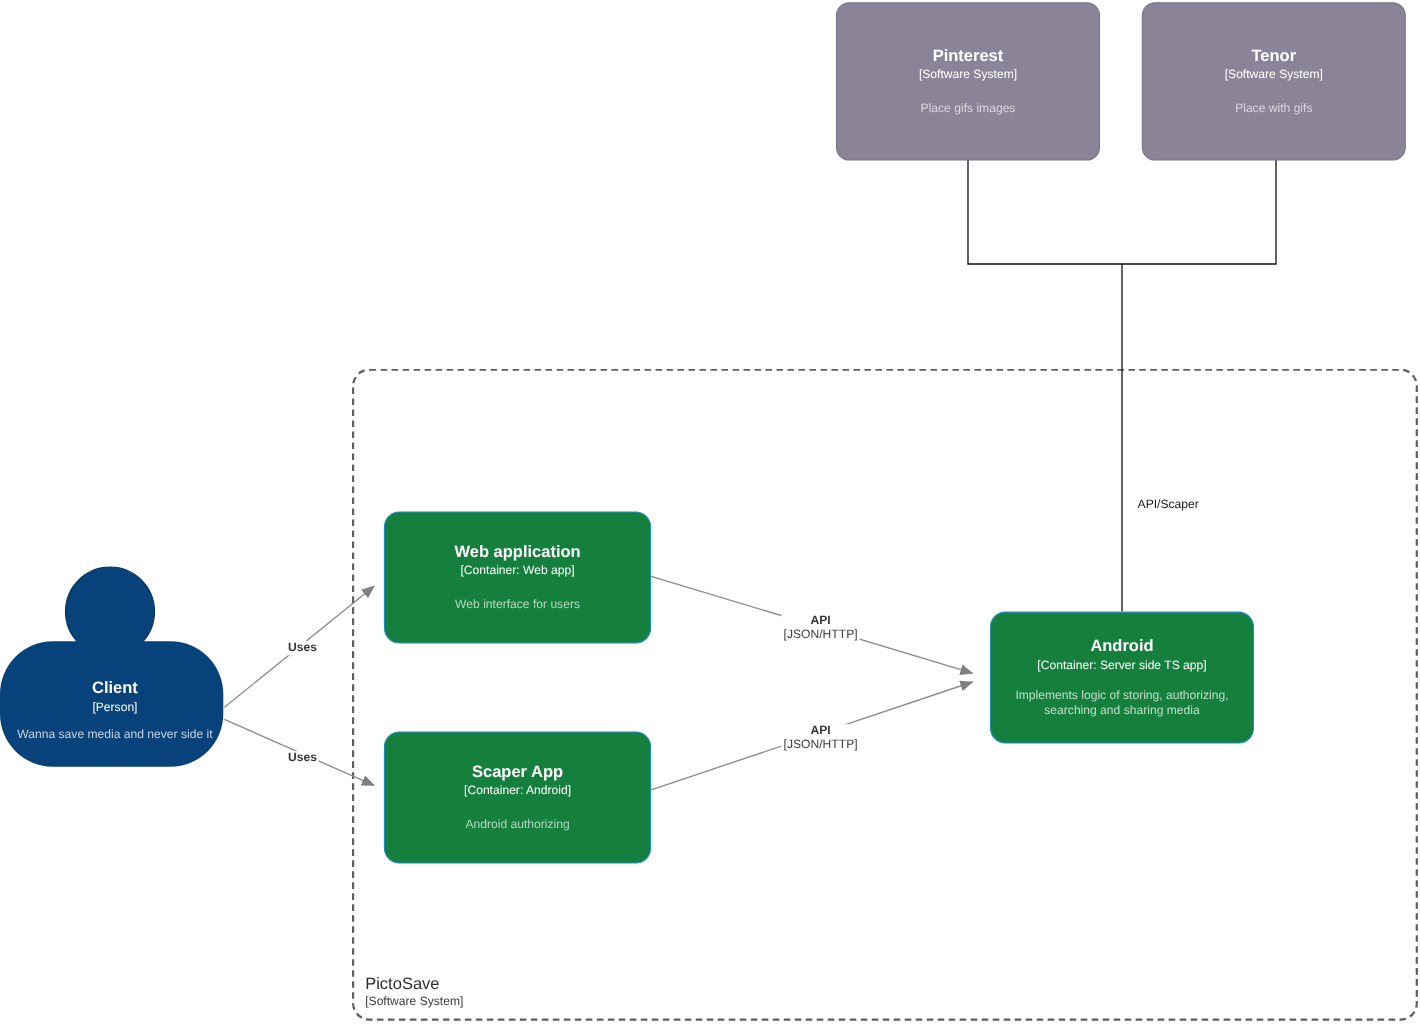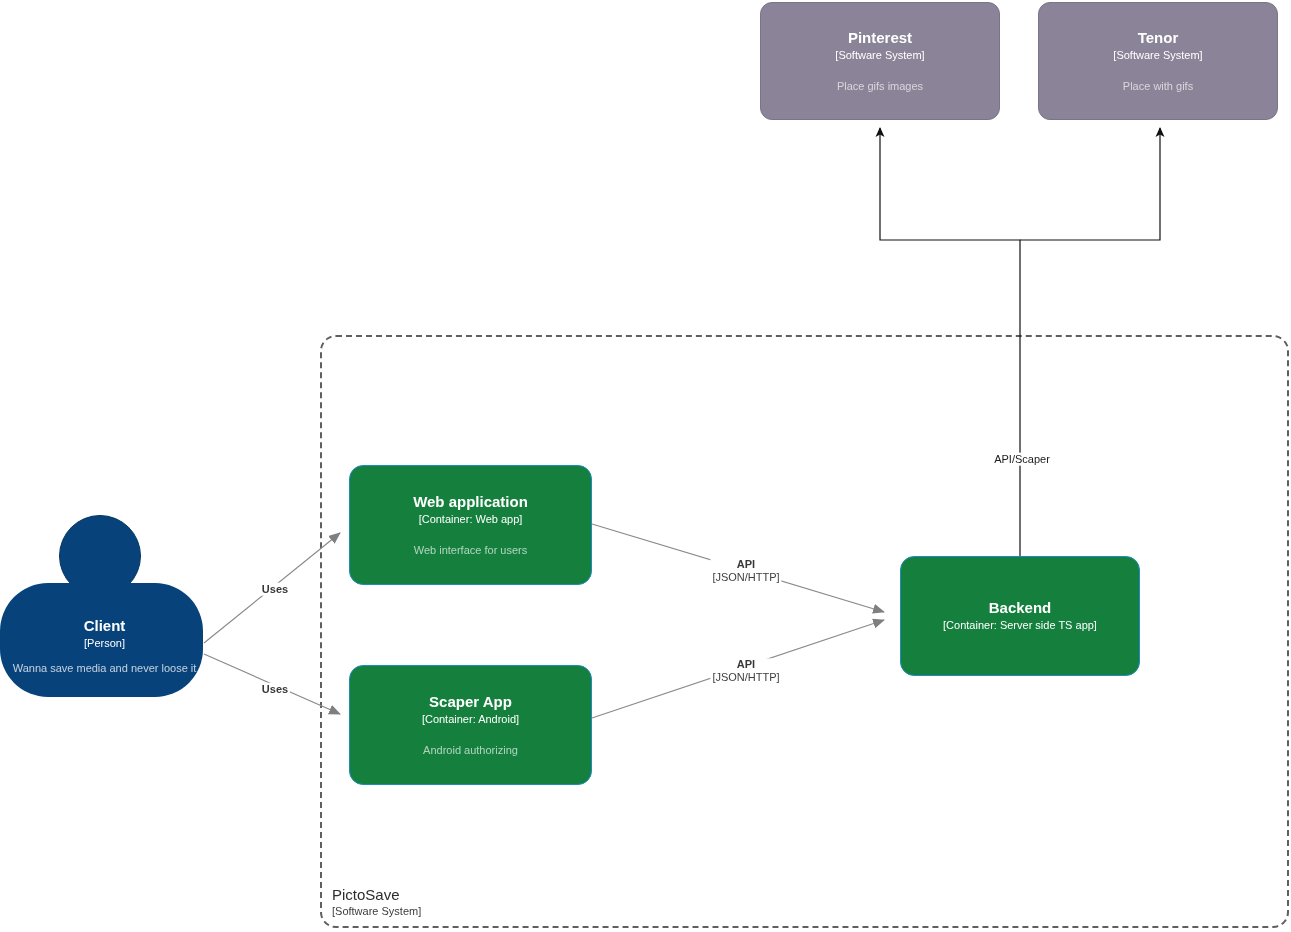--- a/index.html
+++ b/index.html
@@ -17,21 +17,21 @@
     position: absolute;
     display: flex; flex-direction: column; align-items: center; justify-content: center;
     text-align: center; color: #ffffff; padding: 8px 12px;
   }
   .node .title { font-size: 15px; font-weight: bold; line-height: 1.2; }
   .node .subtitle { font-size: 11px; line-height: 1.3; margin-top: 1px; }
   .node .desc { font-size: 11px; line-height: 1.3; margin-top: 16px; color: rgba(255,255,255,0.66); }
 
   .node-external {
     background: #8b8498; border: 1px solid #7b7489; border-radius: 12px;
-    width: 240px; height: 118px;
+    width: 240px; height: 144px;
   }
   #node-pinterest { left: 760px; top: 2px; }
   #node-tenor { left: 1038px; top: 2px; }
 
   .node-container {
     background: #15803d; border: 1px solid #1e8cc3; border-radius: 14px;
     width: 243px; height: 120px;
   }
   #node-webapp { left: 349px; top: 465px; }
   #node-android { left: 349px; top: 665px; }
@@ -106,50 +106,51 @@
     <span class="lbl-main">Uses</span>
   </div>
   <div class="edge-label" style="left:746px; top:571px;">
     <span class="lbl-main">API</span>
     <span class="lbl-sub">[JSON/HTTP]</span>
   </div>
   <div class="edge-label" style="left:746px; top:671px;">
     <span class="lbl-main">API</span>
     <span class="lbl-sub">[JSON/HTTP]</span>
   </div>
-  <div class="edge-label plain" style="left:1022px; top:459px;text-align:right;">
+  <div class="edge-label plain" style="left:1062px; top:459px;text-align:right;">
     <span>API/Scaper</span>
   </div>
 
   <div class="node node-external" id="node-pinterest">
     <div class="title">Pinterest</div>
     <div class="subtitle">[Software System]</div>
     <div class="desc">Place gifs images</div>
   </div>
   <div class="node node-external" id="node-tenor">
     <div class="title">Tenor</div>
     <div class="subtitle">[Software System]</div>
     <div class="desc">Place with gifs</div>
   </div>
 
   <div class="person-head"></div>
   <div class="node person-body">
     <div class="title">Client</div>
     <div class="subtitle">[Person]</div>
-    <div class="desc">Wanna save media and never loose it</div>
+    <div class="desc">Wanna save media and never side it</div>
   </div>
 
   <div class="node node-container" id="node-webapp">
     <div class="title">Web application</div>
     <div class="subtitle">[Container: Web app]</div>
     <div class="desc">Web interface for users</div>
   </div>
   <div class="node node-container" id="node-android">
     <div class="title">Scaper App</div>
     <div class="subtitle">[Container: Android]</div>
     <div class="desc">Android authorizing</div>
   </div>
   <div class="node node-container" id="node-backend">
-    <div class="title">Backend</div>
+    <div class="title">Android</div>
     <div class="subtitle">[Container: Server side TS app]</div>
+    <div class="desc">Implements logic of storing, authorizing, searching and sharing media</div>
   </div>
 
 </div>
 
 </body></html>

